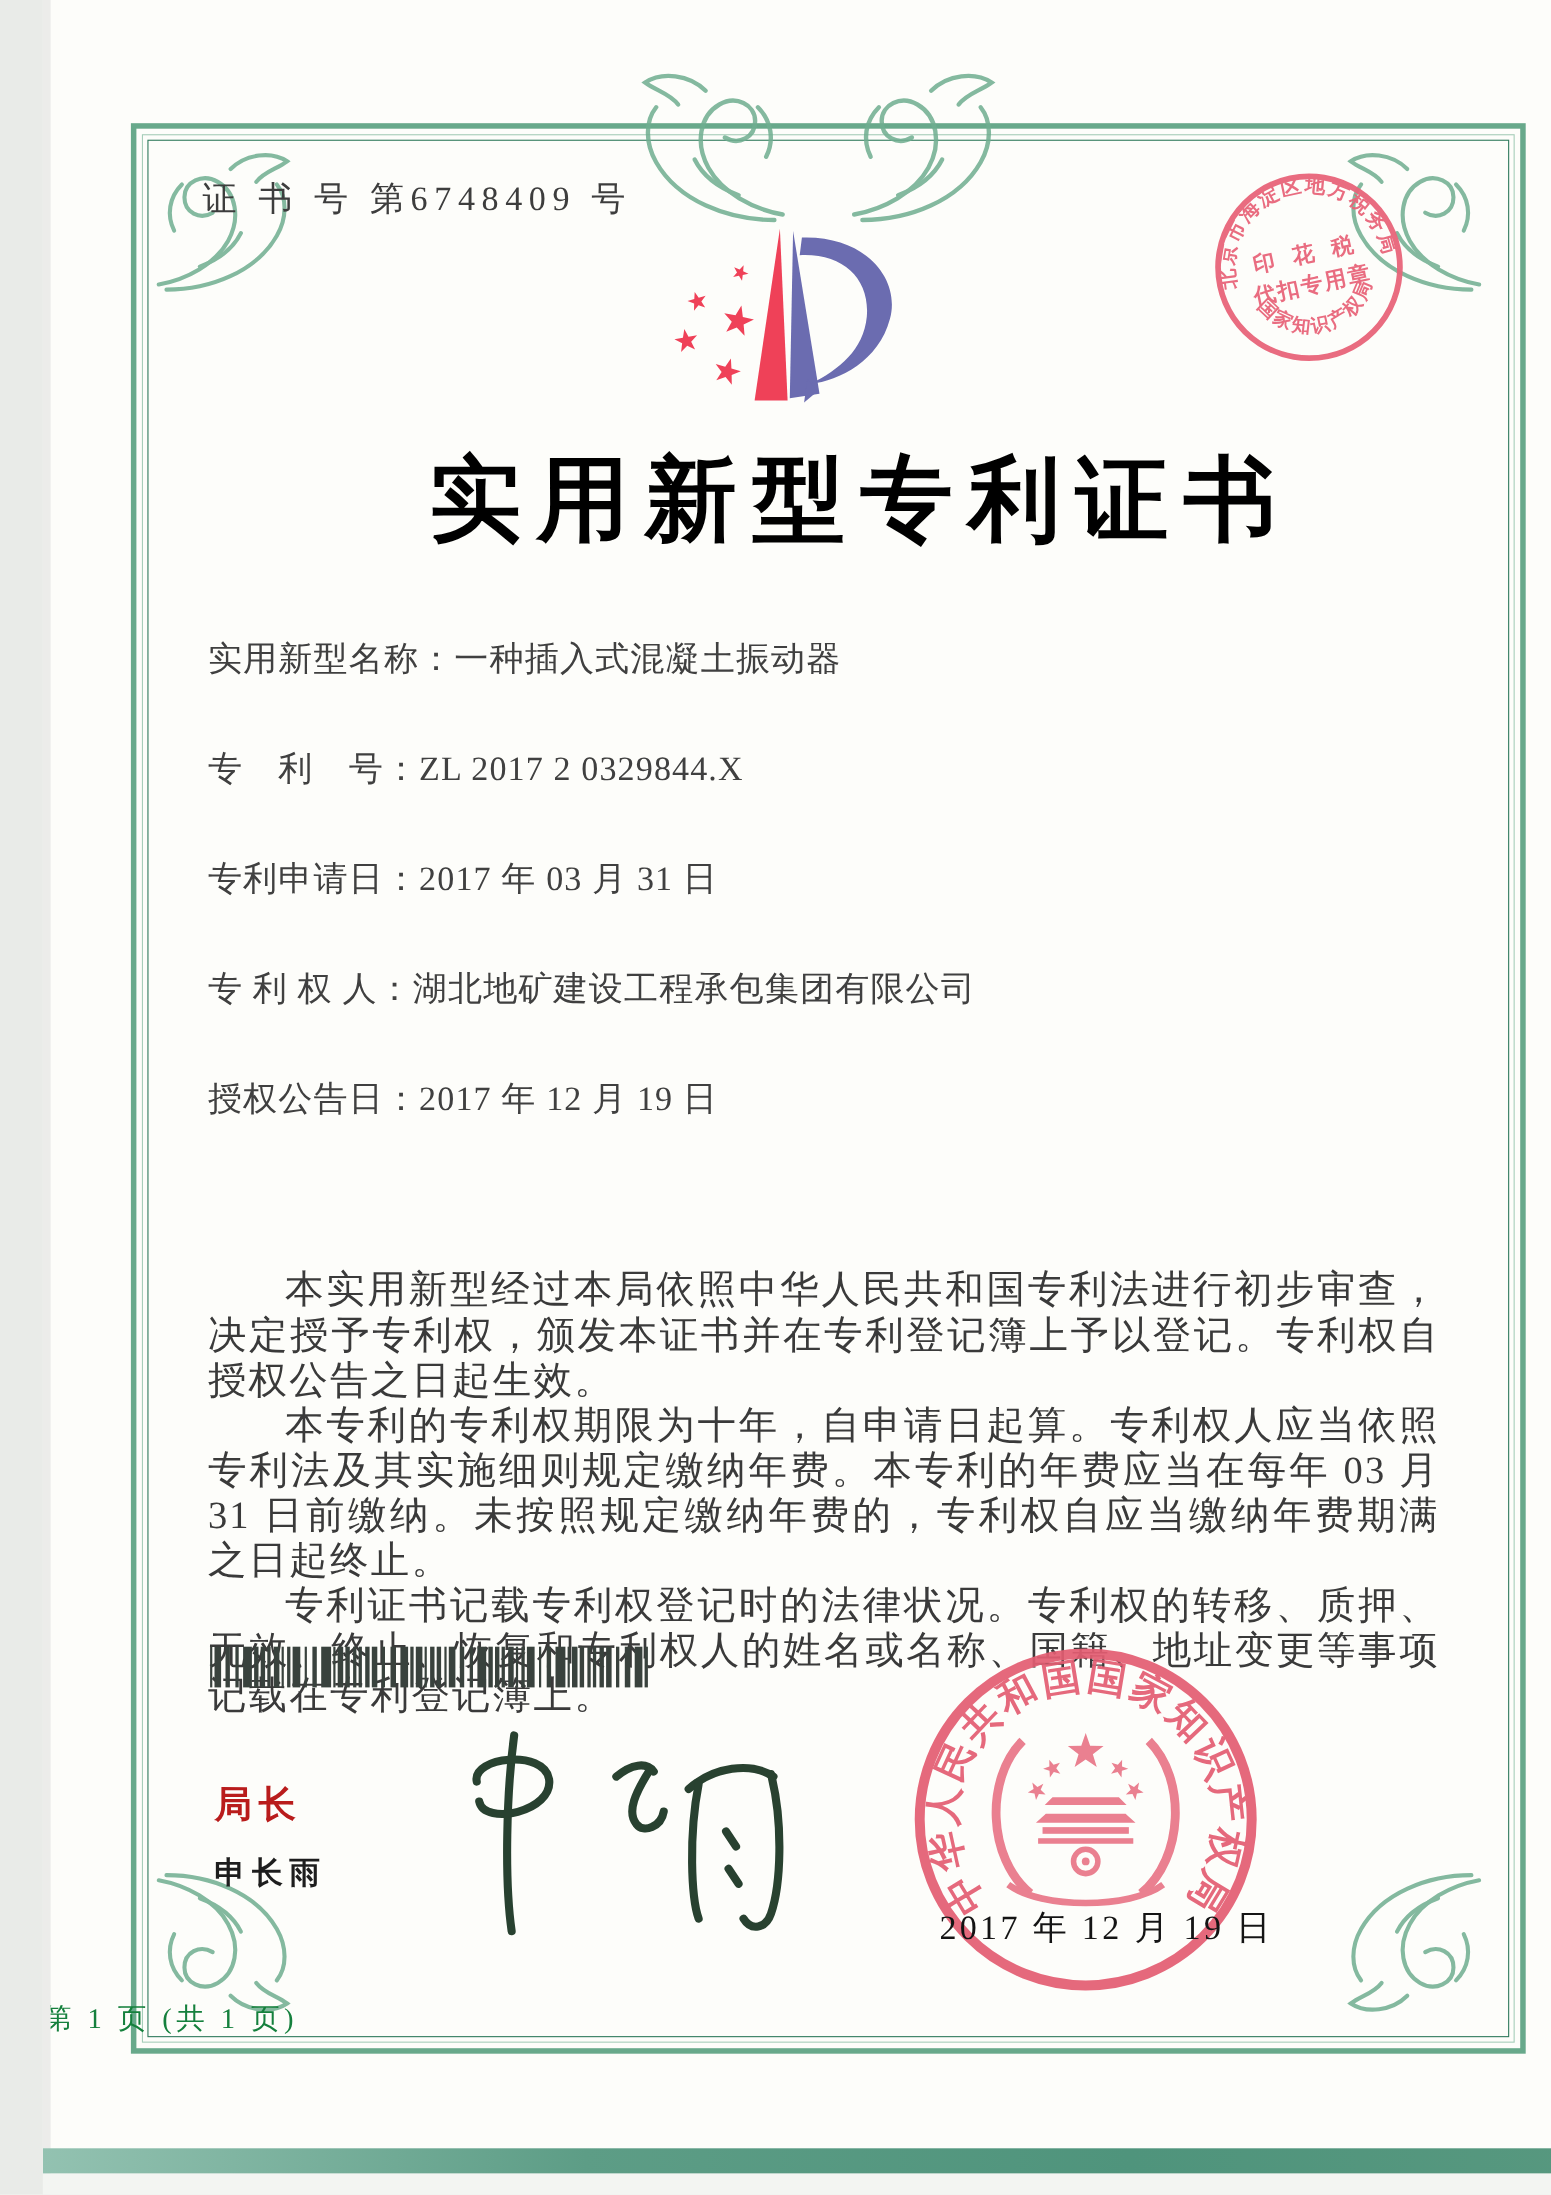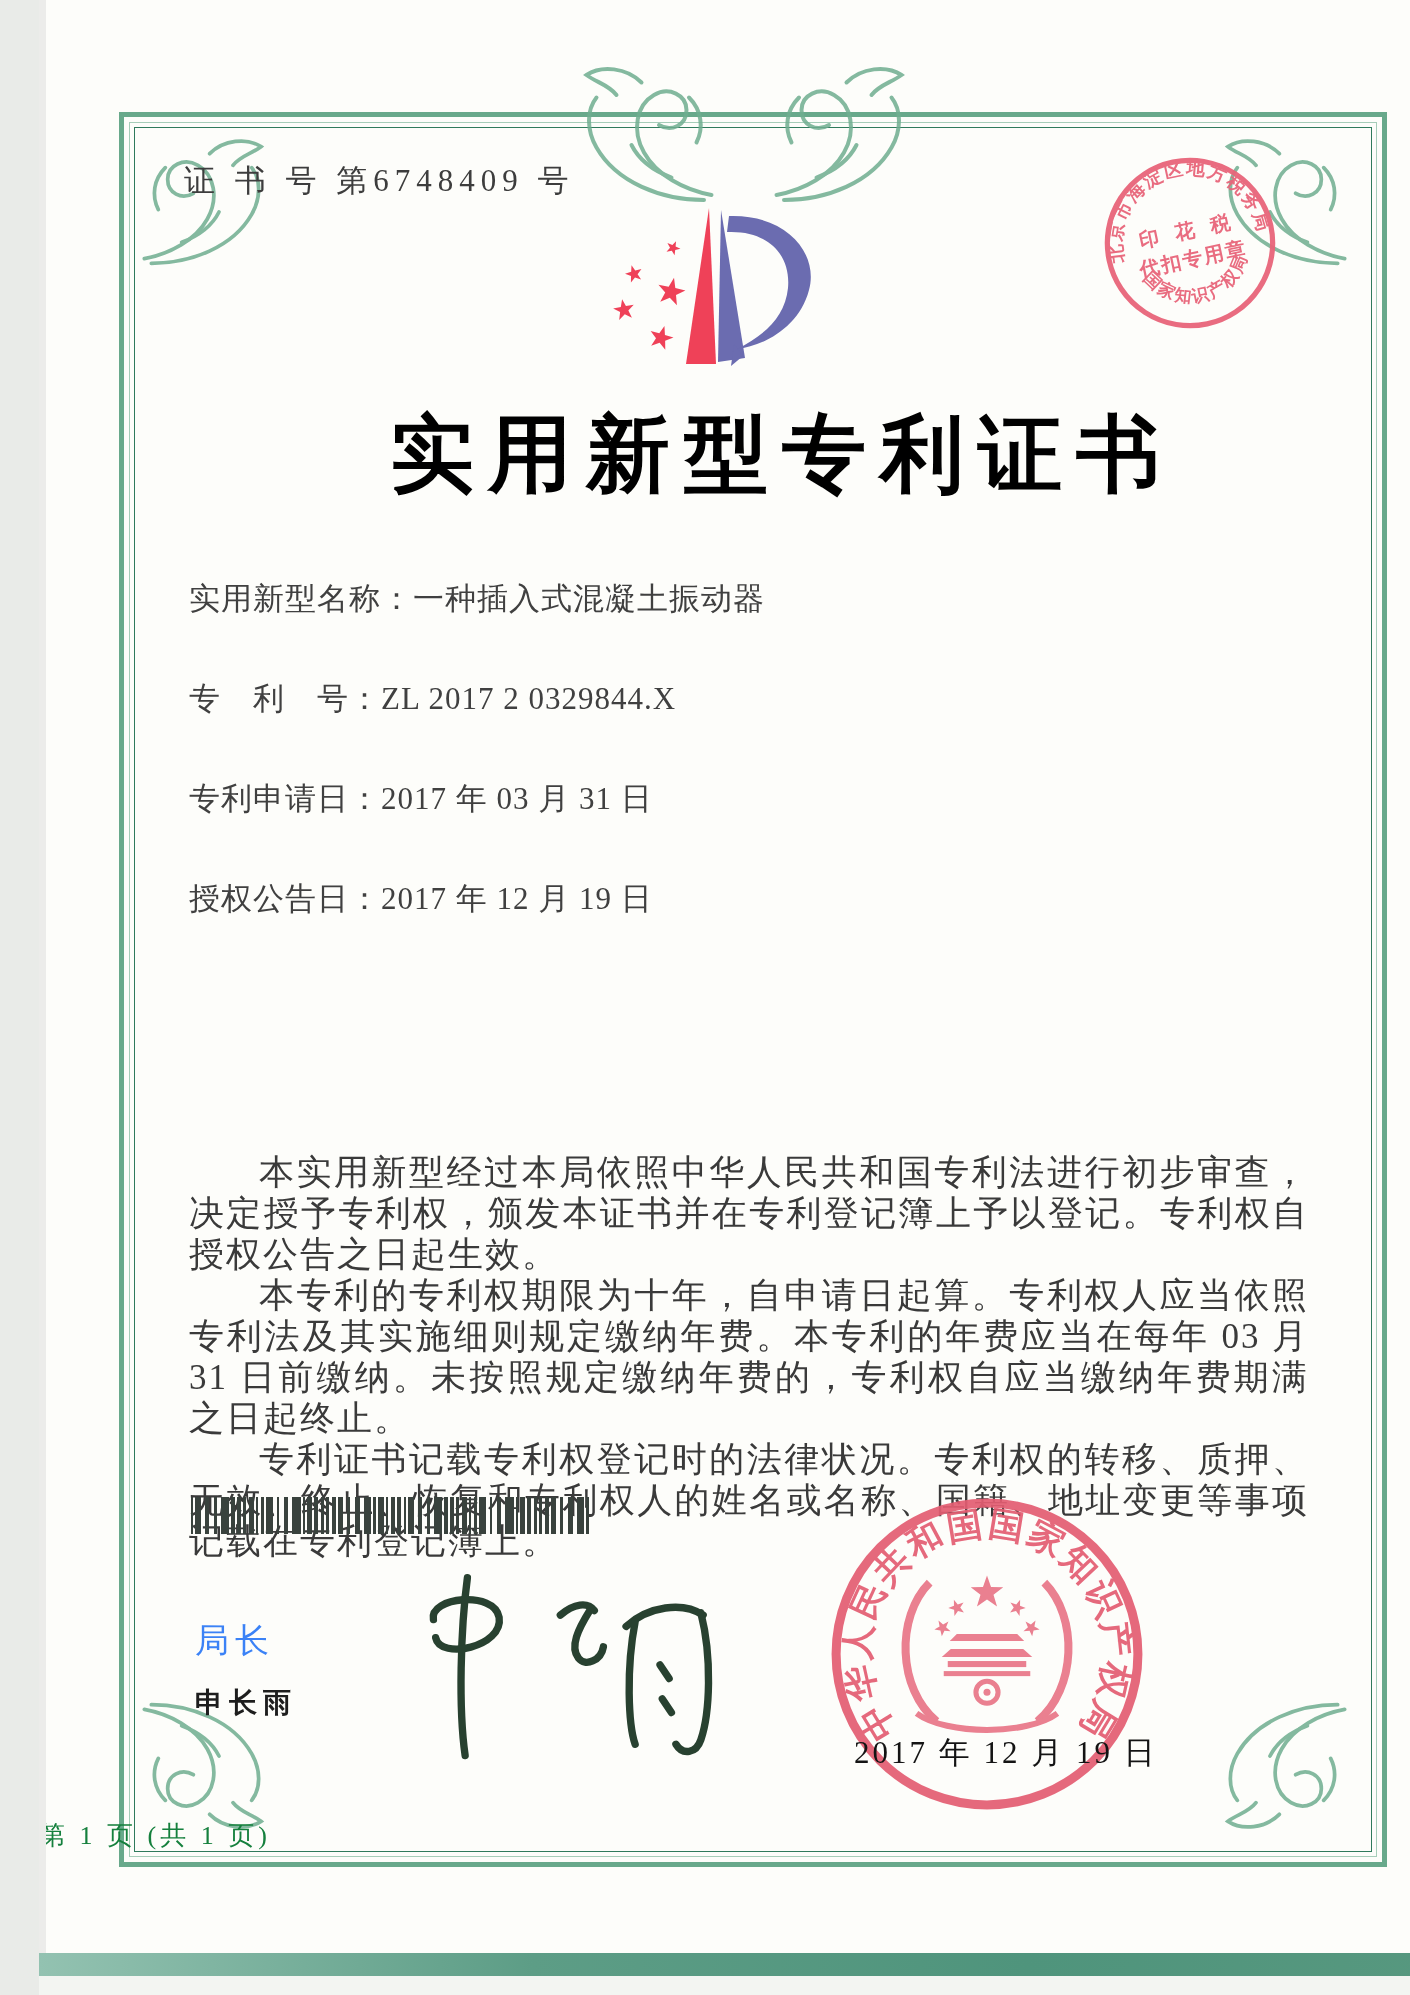--- a/index.html
+++ b/index.html
@@ -24,22 +24,22 @@
   .ornament{color:#6fae90;opacity:.85;}
   .cert-no{left:145px;top:160px;font-size:31px;letter-spacing:6px;color:#3d3d3d;}
   .title{left:0;width:1410px;top:398px;text-align:center;font-size:84px;font-weight:bold;
     letter-spacing:14px;color:#000000;padding-left:38px;}
   .rows{left:150px;top:578px;width:1130px;}
   .row{height:100px;font-size:31px;color:#404040;letter-spacing:1px;}
   .paras{left:150px;top:1152px;width:1120px;font-size:35px;line-height:41px;
     letter-spacing:2px;color:#3a3a3a;text-align:justify;}
   .paras p{margin:0;text-indent:2em;}
   .barcode{left:150px;top:1496px;width:412px;height:40px;}
-  .signer-title{left:156px;top:1618px;font-size:34px;font-weight:400;letter-spacing:6px;
-    color:#3b82f6;font-family:"Liberation Sans","DejaVu Sans",sans-serif;}
+  .signer-title{left:156px;top:1618px;font-size:34px;font-weight:700;letter-spacing:6px;
+    color:#b91c1c;font-family:"Liberation Sans","DejaVu Sans",sans-serif;}
   .signer-name{left:156px;top:1684px;font-size:28px;font-weight:700;letter-spacing:6px;
     color:#1d1d1d;font-family:"Liberation Sans","DejaVu Sans",sans-serif;}
   .signature{left:340px;top:1558px;width:340px;height:215px;}
   .seal{left:782px;top:1488px;width:332px;height:332px;opacity:.92;}
   .issue-date{left:815px;top:1732px;font-size:31px;letter-spacing:3px;color:#141414;z-index:6;}
   .footer{left:0;width:1280px;top:1818px;text-align:left;font-size:26px;
     letter-spacing:4px;color:#15803d;}
   .tax-stamp{left:1056px;top:148px;width:190px;height:190px;opacity:.95;}
   .logo{left:552px;top:186px;width:232px;height:192px;}
 </style>
@@ -121,20 +121,21 @@
       <text x="100" y="124" font-size="21" font-weight="bold" text-anchor="middle" letter-spacing="2">代扣专用章</text>
     </g>
   </svg>
 
   <div class="abs title">实用新型专利证书</div>
 
   <div class="abs rows">
     <div class="row"><span>实用新型名称：</span><span>一种插入式混凝土振动器</span></div>
     <div class="row"><span>专　利　号：</span><span>ZL 2017 2 0329844.X</span></div>
     <div class="row"><span>专利申请日：</span><span>2017 年 03 月 31 日</span></div>
+    <div class="row"><span>专 利 权 人：</span><span>湖北地矿建设工程承包集团有限公司</span></div>
     <div class="row"><span>授权公告日：</span><span>2017 年 12 月 19 日</span></div>
   </div>
 
   <div class="abs paras">
     <p>本实用新型经过本局依照中华人民共和国专利法进行初步审查，决定授予专利权，颁发本证书并在专利登记簿上予以登记。专利权自授权公告之日起生效。</p>
     <p>本专利的专利权期限为十年，自申请日起算。专利权人应当依照专利法及其实施细则规定缴纳年费。本专利的年费应当在每年 03 月 31 日前缴纳。未按照规定缴纳年费的，专利权自应当缴纳年费期满之日起终止。</p>
     <p>专利证书记载专利权登记时的法律状况。专利权的转移、质押、无效、终止、恢复和专利权人的姓名或名称、国籍、地址变更等事项记载在专利登记簿上。</p>
   </div>
 
   <div class="abs barcode">

